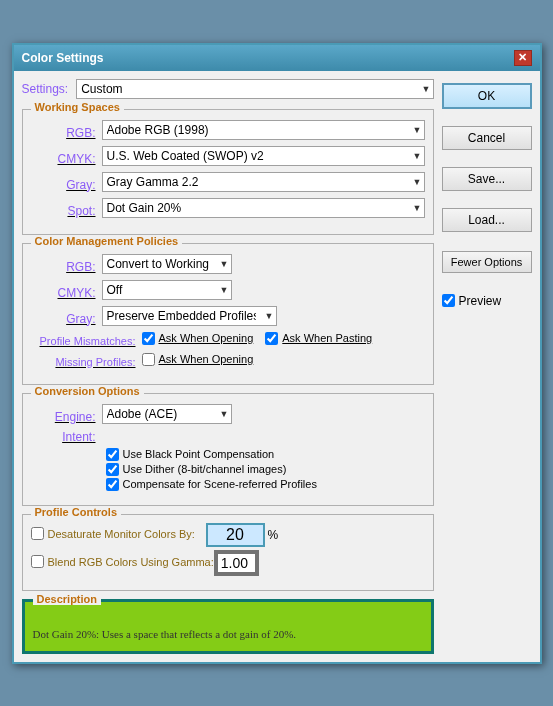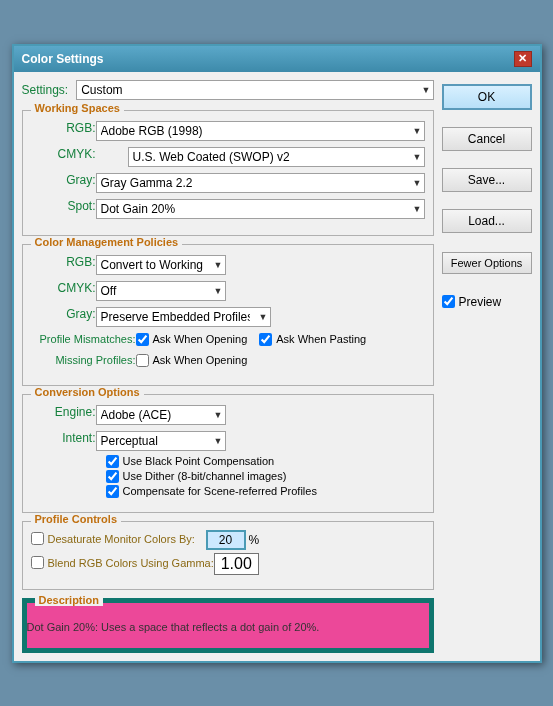--- a/index.html
+++ b/index.html
@@ -69,26 +69,28 @@
       font-size: 12px;
       text-align: center;
       width: 100%;
     }
     .btn-ok {
       background: linear-gradient(to bottom, #d8f0ff, #b8e0f8);
       border: 2px solid #5a9aba;
     }
     .settings-row {
       display: flex;
-      align-items: flex-start;
+      align-items: flex-end;
+      gap: 6px;
       margin-bottom: 2px;
       padding: 2px 0;
+      text-decoration: underline;
     }
     .settings-label {
-      color: #15803d;
+      color: #8b5cf6;
       font-size: 12px;
       text-align: right;
       white-space: nowrap;
     }
     .settings-label-wide {
       min-width: 65px;
     }
     .select-box {
       background: white;
       border: 1px solid #a0a0a0;
@@ -169,57 +171,57 @@
     .fewer-options-btn {
       width: 100%;
       font-size: 11px;
       margin-top: 2px;
     }
     input[type="checkbox"] {
       margin: 0;
       cursor: pointer;
     }
     .input-number {
-      width: 40px;
+      width: 59px;
       border: 2px solid #4a9ab5;
       background: #cce8ff;
       padding: 1px 3px;
-      font-size: 12px;
+      font-size: 16px;
       text-align: center;
     }
     .input-gamma {
       width: 45px;
-      border: 1px solid #737373;
+      border: 4px solid #737373;
       background: white;
       padding: 1px 3px;
-      font-size: 16px;
-      text-align: center;
+      font-size: 14px;
     }
     .description-box {
-      border: 5px solid #0f766e;
-      background: #ec4899;
-      padding: 6px 0;
+      border: 3px solid #0f766e;
+      background: #84cc16;
+      padding: 6px 8px;
       font-size: 11px;
       min-height: 55px;
       color: #333;
       position: relative;
     }
     .description-title {
       position: absolute;
       top: -9px;
       left: 8px;
       background: #f0f0f0;
       padding: 0 4px;
       font-size: 11px;
       font-weight: bold;
       color: #c07010;
     }
     .desc-inner {
-      margin-top: 12px;
-      font-size: 11px;
+      margin-top: 20px;
+      font-size: 11px;
+      font-family: Liberation Serif, serif;
     }
     .row-with-label {
       display: flex;
       align-items: center;
       margin-bottom: 2px;
     }
     .lbl-right {
       text-align: right;
       color: #8b6914;
       font-size: 11px;
@@ -252,21 +254,21 @@
           <div class="settings-row">
             <span class="settings-label settings-label-wide">RGB:</span>
             <div class="select-wrapper" style="flex:1;">
               <select class="select-box select-full">
                 <option value="Adobe RGB (1998)">Adobe RGB (1998)</option>
               </select>
             </div>
           </div>
           <div class="settings-row">
             <span class="settings-label settings-label-wide">CMYK:</span>
-            <div class="select-wrapper" style="flex:1;margin-left:32px;">
+            <div class="select-wrapper" style="flex:1;">
               <select class="select-box select-full">
                 <option value="U.S. Web Coated (SWOP) v2">U.S. Web Coated (SWOP) v2</option>
               </select>
             </div>
           </div>
           <div class="settings-row">
             <span class="settings-label settings-label-wide">Gray:</span>
             <div class="select-wrapper" style="flex:1;">
               <select class="select-box select-full">
                 <option value="Gray Gamma 2.2">Gray Gamma 2.2</option>
@@ -340,25 +342,20 @@
           <div class="settings-row">
             <span class="settings-label settings-label-wide">Engine:</span>
             <div class="select-wrapper">
               <select class="select-box small-select">
                 <option value="Adobe (ACE)">Adobe (ACE)</option>
               </select>
             </div>
           </div>
           <div class="settings-row">
             <span class="settings-label settings-label-wide">Intent:</span>
-            <div class="select-wrapper">
-              <select class="select-box small-select">
-                <option value="Perceptual">Perceptual</option>
-              </select>
-            </div>
           </div>
           <div style="padding-left:75px;">
             <label class="checkbox-row">
               <input type="checkbox" checked="" style="">
               <span class="checkbox-label">Use Black Point Compensation</span>
             </label>
             <label class="checkbox-row">
               <input type="checkbox" checked="" style="">
               <span class="checkbox-label">Use Dither (8-bit/channel images)</span>
             </label>

